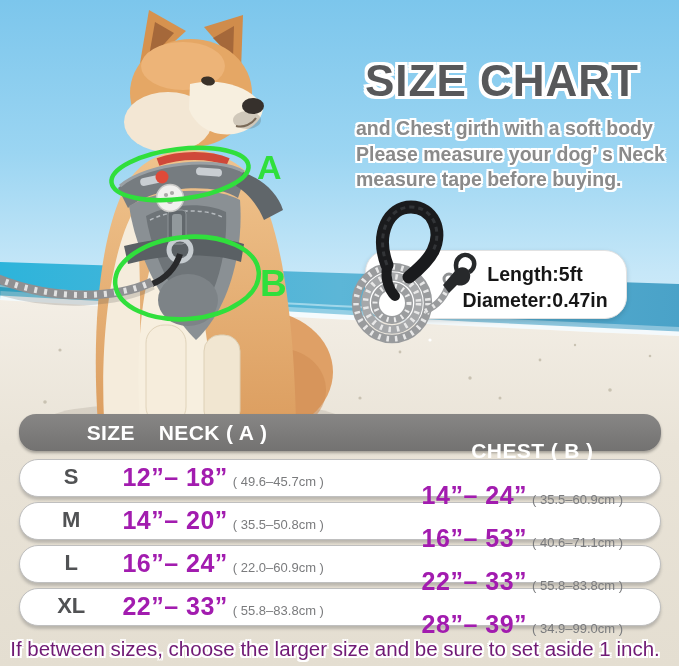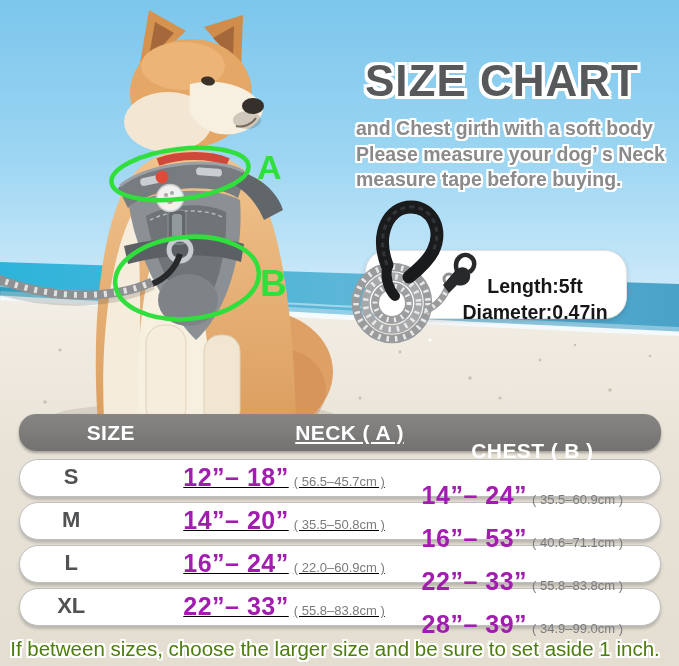--- a/index.html
+++ b/index.html
@@ -10,55 +10,55 @@
   }
   .stage svg{display:block;}
   #scene{position:absolute;left:0;top:0;z-index:0;}
   
   .spec-card{
     position:absolute;left:365px;top:250px;width:260px;height:67px;z-index:1;
     background:#ffffff;border:1px solid #e2e2e2;border-radius:22px;
     box-shadow:0 2px 5px rgba(0,0,0,.15);
   }
   .spec-text{
-    margin-left:86px;width:166px;padding-top:22px;text-align:center;
+    margin-left:86px;width:166px;padding-top:10px;text-align:center;
     font-size:19.5px;font-weight:bold;color:#161616;line-height:26px;white-space:nowrap;
   }
   #leash-product{position:absolute;left:345px;top:193px;z-index:2;}
   
   .outline2{text-shadow:-2px -2px 0 #fff,0 -2px 0 #fff,2px -2px 0 #fff,-2px 0 0 #fff,2px 0 0 #fff,-2px 2px 0 #fff,0 2px 0 #fff,2px 2px 0 #fff;}
   .outline3{text-shadow:-3px -3px 0 #fff,0 -3px 0 #fff,3px -3px 0 #fff,-3px 0 0 #fff,3px 0 0 #fff,-3px 3px 0 #fff,0 3px 0 #fff,3px 3px 0 #fff,-2px -2px 0 #fff,2px 2px 0 #fff,2px -2px 0 #fff,-2px 2px 0 #fff;}
   .page-title{
     position:absolute;left:365px;top:56px;z-index:3;margin:0;
     font-size:44px;font-weight:bold;letter-spacing:1px;color:#57585a;white-space:nowrap;
   }
   .instructions{
     position:absolute;left:356px;top:116px;width:310px;z-index:3;
     font-size:19.5px;font-weight:bold;line-height:25.5px;color:#8a8a8a;
   }
   .instructions span{display:block;white-space:nowrap;}
   .footnote{
     position:absolute;left:0;top:637px;width:670px;z-index:3;text-align:center;
-    font-size:20.5px;color:#4d7c0f;white-space:nowrap;
+    font-size:20.5px;color:#701a75;white-space:nowrap;
   }
   
   .size-table{position:absolute;left:19px;top:414px;width:642px;z-index:3;}
   .thead{
     height:37px;background:linear-gradient(180deg,#878685,#737271);
     border-radius:17px;box-shadow:0 2px 3px rgba(0,0,0,.3);
     display:flex;color:#ffffff;font-weight:bold;font-size:21px;letter-spacing:.4px;padding-left:44px;
   }
   .trow{
     height:38px;background:#ffffff;border:1.5px solid #bfbfbf;border-radius:19px;
     box-shadow:0 3px 3px rgba(100,100,100,.33);
     display:flex;margin-top:5px;box-sizing:border-box;
   }
   .trow.first{margin-top:8px;}
   .c1{width:16%;text-align:center;}
-  .c2{width:41%;text-align:right;text-decoration:underline;}
+  .c2{width:41%;text-align:left;}
   .c3{width:43%;text-align:center;margin-top:18px;}
   .thead .c1,.thead .c2,.thead .c3{line-height:37px;}
   .trow .c1,.trow .c2,.trow .c3{line-height:34px;white-space:nowrap;}
   .size-letter{font-size:22px;font-weight:bold;color:#515254;}
   .inches{font-size:25px;font-weight:bold;color:#a21caf;letter-spacing:.5px;}
   .cms{font-size:13px;color:#7a7b7d;margin-left:5px;}
 </style>
 </head>
 <body>
 
@@ -216,21 +216,21 @@
 
   <div class="size-table">
     <div class="thead">
       <div class="c1">SIZE</div>
       <div class="c2">NECK ( A )</div>
       <div class="c3">CHEST ( B )</div>
     </div>
 
     <div class="trow first">
       <div class="c1"><span class="size-letter">S</span></div>
-      <div class="c2"><span class="inches">12”– 18”</span><span class="cms">( 56.5–45.7cm )</span></div>
+      <div class="c2"><span class="inches">12”– 18”</span><span class="cms">( 49.6–45.7cm )</span></div>
       <div class="c3"><span class="inches">14”– 24”</span><span class="cms">( 35.5–60.9cm )</span></div>
     </div>
 
     <div class="trow">
       <div class="c1"><span class="size-letter">M</span></div>
       <div class="c2"><span class="inches">14”– 20”</span><span class="cms">( 35.5–50.8cm )</span></div>
       <div class="c3"><span class="inches">16”– 53”</span><span class="cms">( 40.6–71.1cm )</span></div>
     </div>
 
     <div class="trow">

